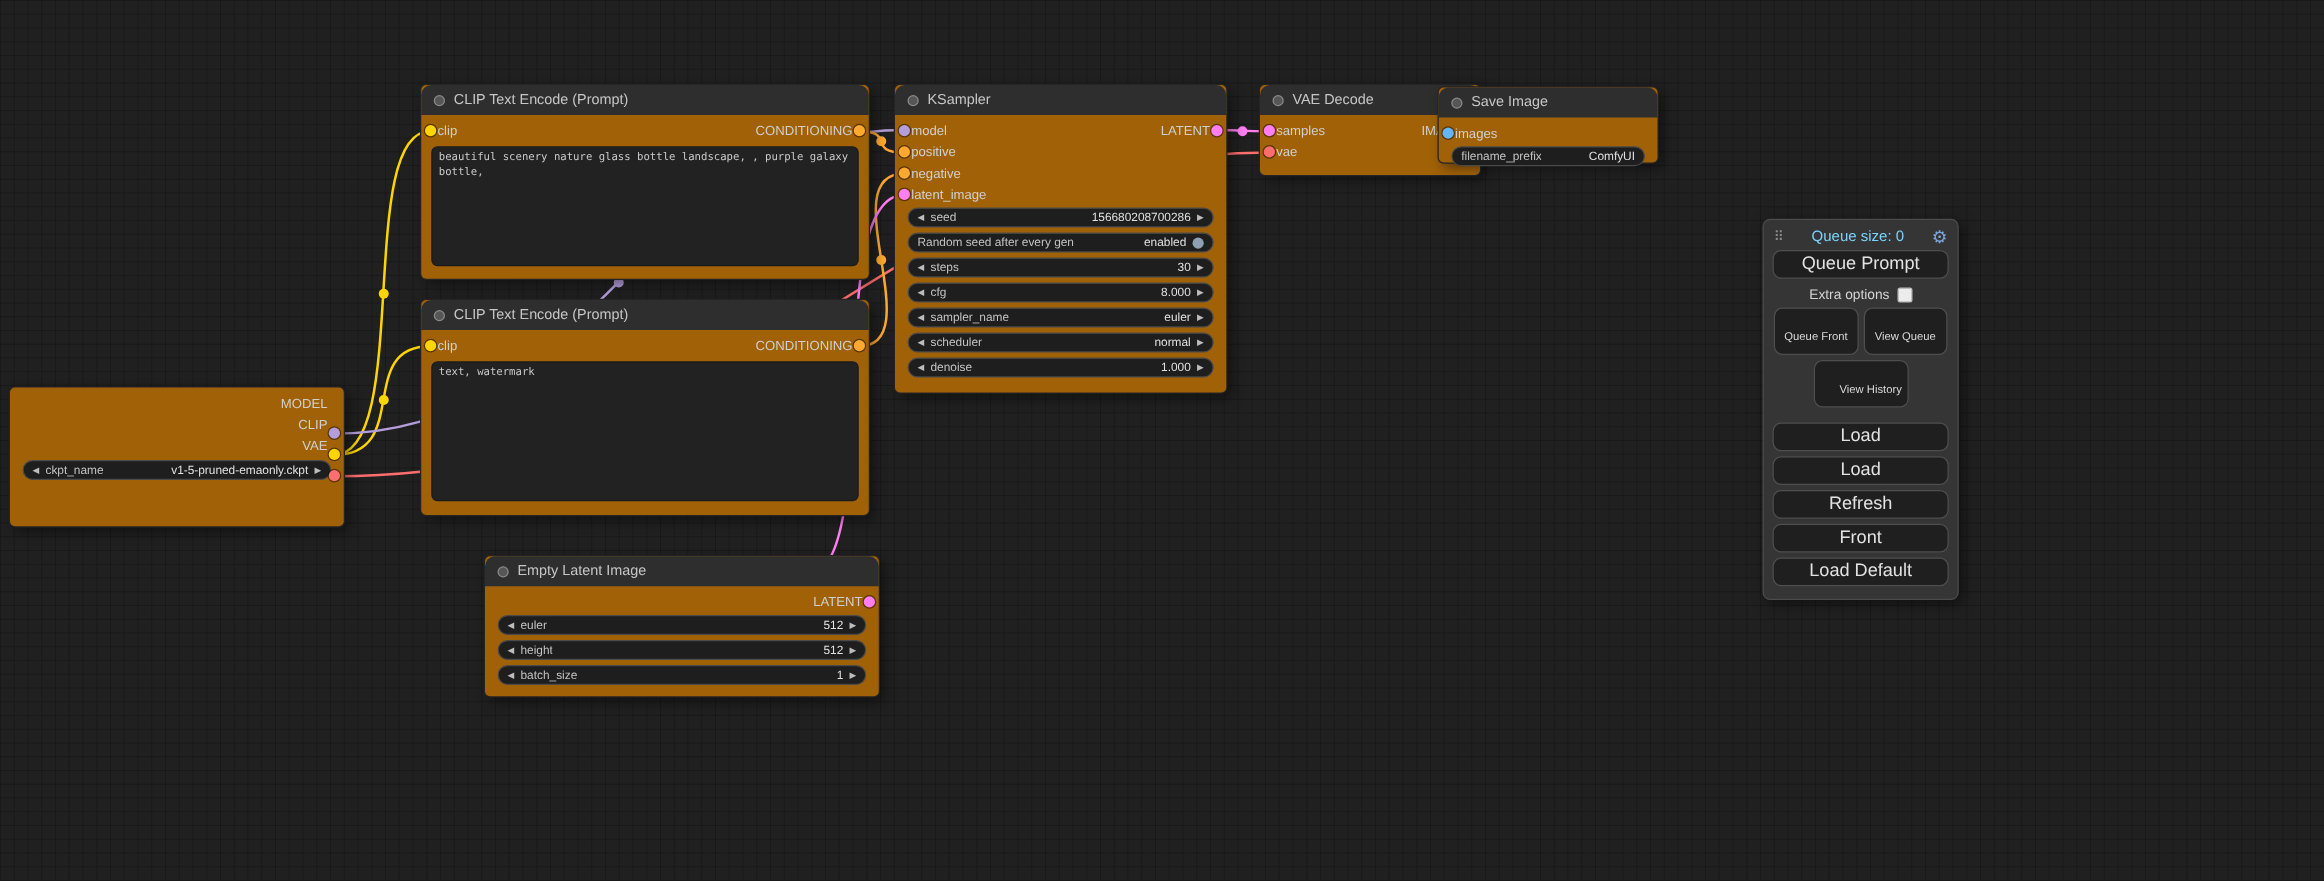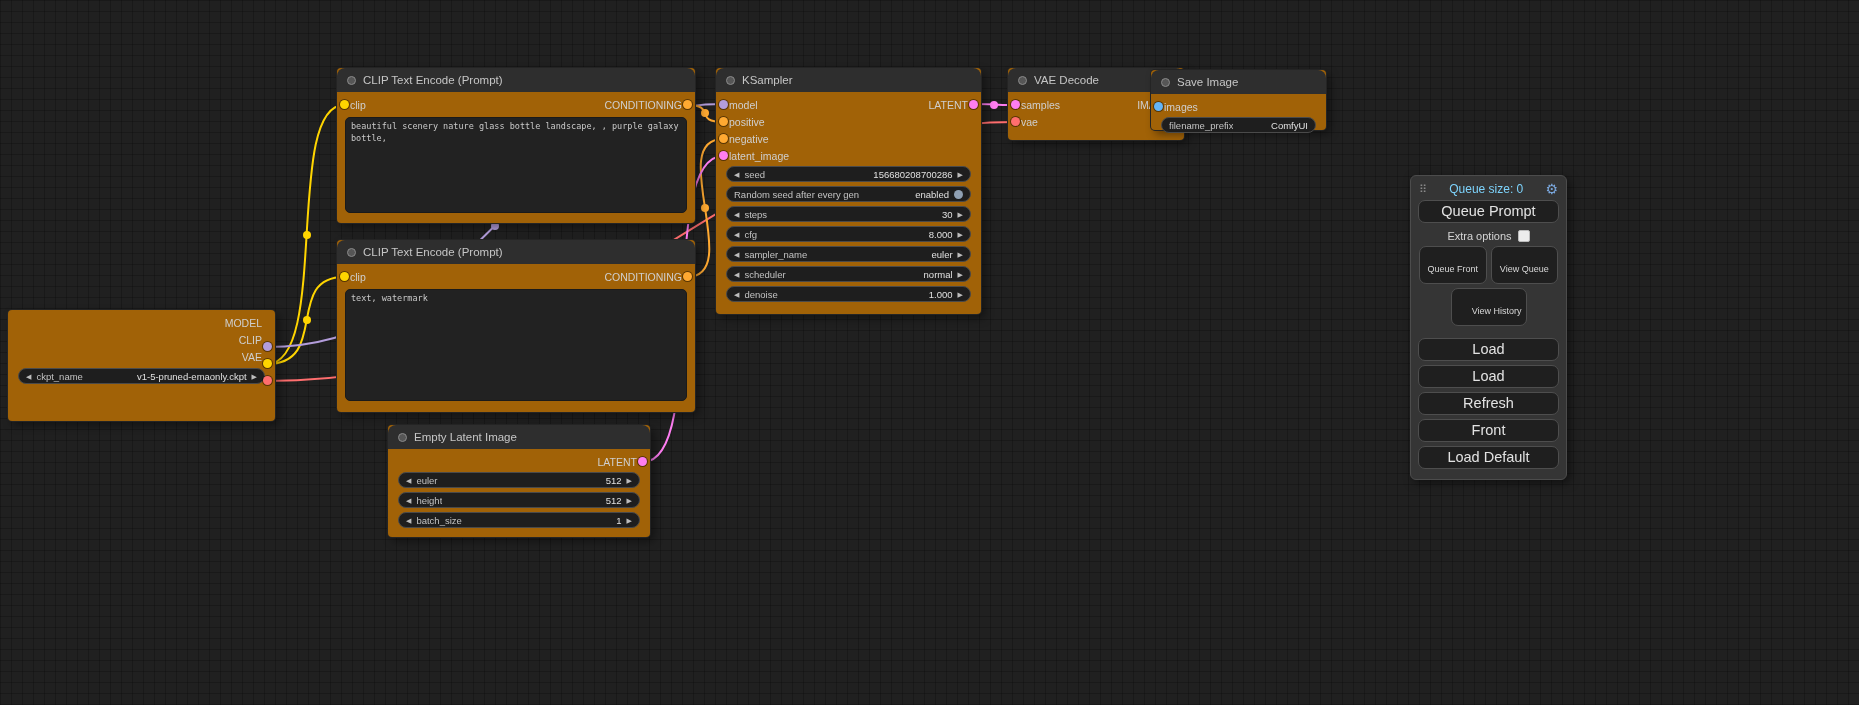--- a/index.html
+++ b/index.html
@@ -58,21 +58,21 @@
     color:#c9c9c9;font-family:"DejaVu Sans Mono", monospace;font-size:8.5px;line-height:1.4;
     padding:3px 5px;outline:none;
   }
   #ta-pos{width:342px;height:96px;}
   #ta-neg{width:342px;height:112px;}
 
   
   #n-lc{left:8px;top:310px;width:267px;height:111px;}
   #n-clip1{left:337px;top:68px;width:358px;height:155px;}
   #n-clip2{left:337px;top:240px;width:358px;height:172px;}
-  #n-latent{left:388px;top:425px;width:262px;height:112px;}
+  #n-latent{left:388px;top:445px;width:315px;height:112px;}
   #n-ks{left:716px;top:68px;width:265px;height:246px;}
   #n-vd{left:1008px;top:68px;width:176px;height:72px;}
   #n-si{left:1151px;top:70px;width:175px;height:60px;}
 
   #n-lc .o1{top:32px;} #n-lc .o2{top:49px;} #n-lc .o3{top:66px;}
   #n-clip1 .i1,#n-clip1 .o1{top:32px;}
   #n-clip2 .i1,#n-clip2 .o1{top:32px;}
   #n-latent .o1{top:32px;}
   #n-ks .i1{top:32px;} #n-ks .i2{top:49px;} #n-ks .i3{top:66px;} #n-ks .i4{top:83px;} #n-ks .o1{top:32px;}
   #n-vd .i1{top:32px;} #n-vd .i2{top:49px;} #n-vd .o1{top:32px;}

